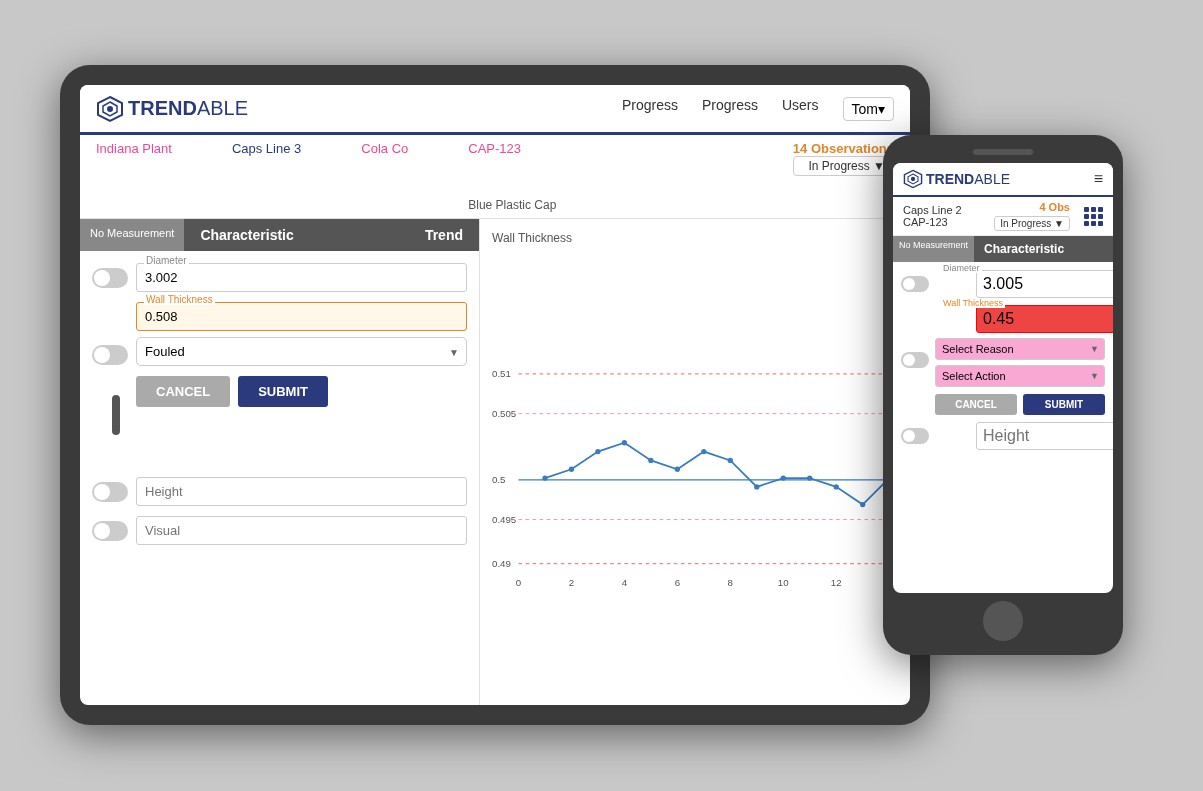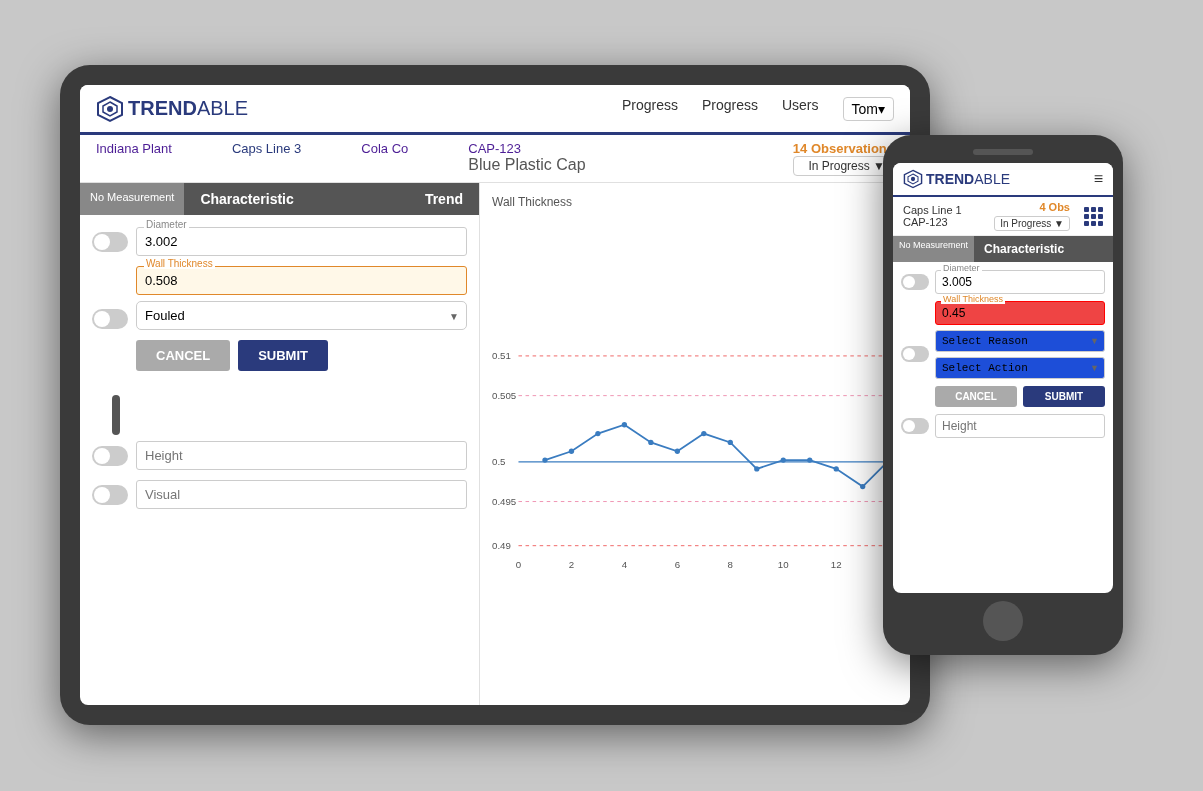--- a/index.html
+++ b/index.html
@@ -80,33 +80,33 @@
 
     
     .breadcrumb {
       display: flex;
       align-items: flex-start;
       padding: 6px 16px;
       border-bottom: 1px solid #e0e0e0;
       background: #fff;
       gap: 60px;
     }
-    .breadcrumb-item { font-size: 13px; color: #4c1d95; }
+    .breadcrumb-item { font-size: 13px; color: #ec4899; }
     .breadcrumb-item.accent { color: #2a3a7c; }
     .breadcrumb-right { margin-left: auto; text-align: right; }
     .obs-count { color: #e0882a; font-size: 13px; font-weight: bold; }
     .status-badge {
       background: #fff;
       border: 1px solid #ccc;
       border-radius: 4px;
       padding: 2px 8px;
       font-size: 12px;
       color: #333;
     }
-    .part-name { font-size: 16px; color: #555; }
+    .part-name { font-size: 12px; color: #555; margin-top: 42px; }
 
     
     .tablet-content {
       display: flex;
       flex: 1;
       overflow: hidden;
     }
 
     
     .left-panel {
@@ -426,22 +426,23 @@
       font-size: 9px;
       color: #888;
       padding: 0 2px;
     }
     .phone-field-label.orange { color: #e0882a; }
     .phone-input {
       width: 100%;
       border: 1px solid #ccc;
       border-radius: 3px;
       padding: 4px 6px;
-      font-size: 12px;
+      font-size: 16px;
       outline: none;
+      margin-left: 41px;
     }
     .phone-input.error {
       background: #ef4444;
       border-color: #f00;
     }
     .phone-select-wrapper {
       position: relative;
       flex: 1;
     }
     .phone-select-wrapper::after {
@@ -453,23 +454,22 @@
       font-size: 9px;
       color: #666;
       pointer-events: none;
     }
     .phone-select {
       width: 100%;
       border: 1px solid #ccc;
       border-radius: 3px;
       padding: 4px 6px;
       font-size: 11px;
-      background: #1d4ed8;
+      background: #f9a8d4;
       appearance: none;
-      font-family: Liberation Mono, monospace;
     }
     .phone-action-btns {
       display: flex;
       gap: 6px;
       margin-top: 2px;
     }
     .phone-btn-cancel {
       flex: 1;
       padding: 5px;
       background: #aaa;
@@ -668,21 +668,21 @@
         </svg>
         <span class="phone-logo-text">
           <span>TREND</span><span style="font-weight:300;">ABLE</span>
         </span>
       </div>
       <button class="phone-menu-btn">≡</button>
     </div>
 
     <div class="phone-breadcrumb">
       <div class="phone-bc-left">
-        <div class="phone-bc-line">Caps Line 1</div>
+        <div class="phone-bc-line">Caps Line 2</div>
         <div class="phone-bc-part">CAP-123</div>
       </div>
       <div style="display:flex;flex-direction:column;align-items:flex-end;gap:3px;">
         <span class="phone-bc-obs">4 Obs</span>
         <span class="phone-bc-status">In Progress ▼</span>
       </div>
       <div class="phone-grid-icon" style="margin-left:6px;">
         <div class="phone-grid-dot"></div>
           <div class="phone-grid-dot"></div>
           <div class="phone-grid-dot"></div>

